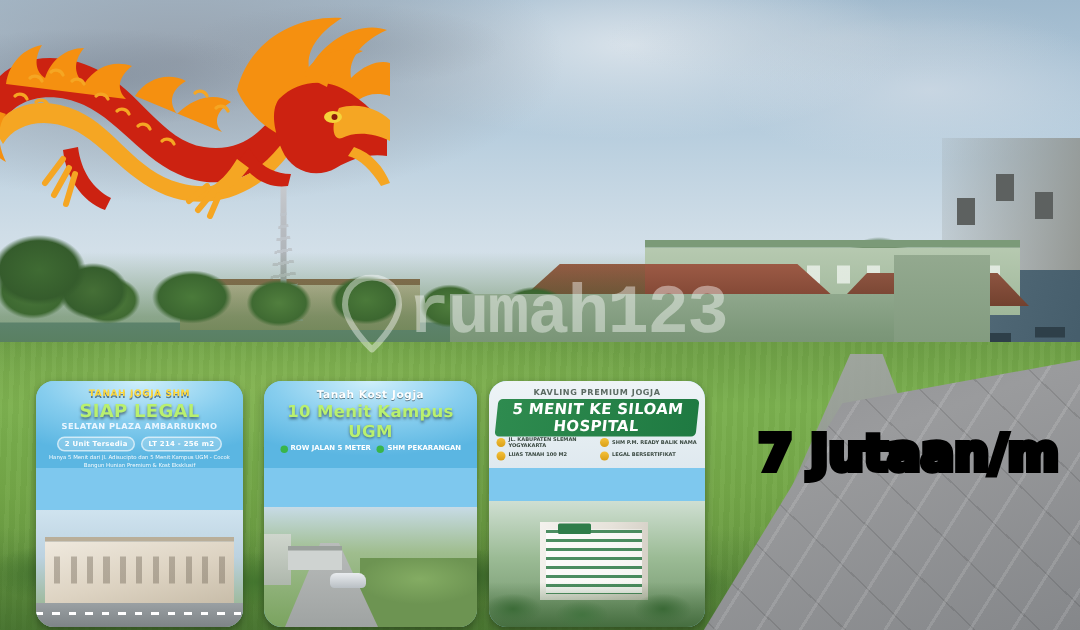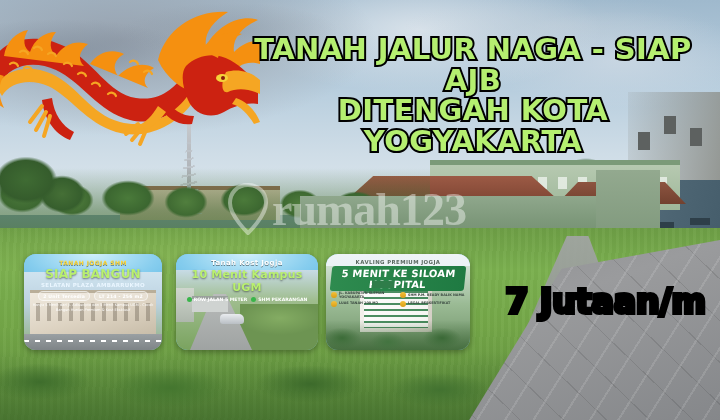--- a/index.html
+++ b/index.html
@@ -174,21 +174,21 @@
   .dragon { position:absolute; left:-10px; top:2px; width:270px; height:150px; }
 
   
   .watermark {
     position:absolute; left:228px; top:176px; width:300px; height:66px;
     display:flex; align-items:center; gap:4px;
     opacity:.42; pointer-events:none;
   }
   .wm-text {
     font-size:46px; font-weight:700; color:#ffffff; letter-spacing:-1px;
-    font-family:Liberation Serif, serif;
+    font-family:Liberation Mono, monospace;
   }
 
   
   .headline {
     position:absolute; left:250px; top:34px; width:446px;
     text-align:center; line-height:1.06;
   }
   .headline div {
     font-size:29px; font-weight:700; letter-spacing:.4px;
     color:#b5ef70; font-family:"DejaVu Sans", sans-serif;
@@ -207,21 +207,21 @@
   .phone {
     position:absolute; right:14px; top:332px; text-align:right;
     font-size:26px; font-weight:700; color:#b5ef70;
     font-family:"DejaVu Sans", sans-serif;
     -webkit-text-stroke:3.5px #000; paint-order:stroke fill;
   }
 
   
   .cards { position:absolute; left:24px; top:254px; width:446px; height:138px; }
   .card {
-    position:absolute; top:0; width:138px; height:96px;
+    position:absolute; top:0; width:138px; height:164px;
     border-radius:12px; overflow:hidden;
     box-shadow:0 2px 6px rgba(0,0,0,.35);
     background:#7ec8ee;
   }
   .card.c1 { left:0; }
   .card.c2 { left:152px; width:142px; }
   .card.c3 { left:302px; width:144px; }
 
   .card-sky {
     position:absolute; left:0; top:0; width:100%; height:58px;
@@ -463,38 +463,34 @@
     </g>
   </svg>
 
   <div class="watermark">
     <svg width="40" height="52" viewBox="0 0 40 52">
       <path d="M20 2 C9 2 2 10 2 20 C2 33 20 50 20 50 C20 50 38 33 38 20 C38 10 31 2 20 2 Z" fill="none" stroke="#ffffff" stroke-width="4"></path>
     </svg>
     <span class="wm-text">rumah123</span>
   </div>
 
-  <div class="headline">
-    <div>TANAH JALUR NAGA - SIAP AJB</div>
-    <div>DITENGAH KOTA YOGYAKARTA</div>
-  </div>
 
   <div class="price">7 Jutaan/m</div>
 
   <div class="cards">
 
     <div class="card c1">
       <div class="card-sky"></div>
       <div class="card-photo">
         <div class="mall"></div>
         <div class="mall-road"></div>
       </div>
       <div class="card-head">
         <div class="ch-kicker">TANAH JOGJA SHM</div>
-        <div class="ch-main">SIAP BANGUN</div>
+        <div class="ch-main">SIAP LEGAL</div>
         <div class="ch-sub">SELATAN PLAZA AMBARRUKMO</div>
         <div class="ch-badges">
           <span class="badge">2 Unit Tersedia</span>
           <span class="badge">LT 214 - 256 m2</span>
         </div>
         <div class="ch-note">Hanya 5 Menit dari Jl. Adisucipto dan 5 Menit Kampus UGM - Cocok Bangun Hunian Premium &amp; Kost Eksklusif</div>
       </div>
     </div>
 
     <div class="card c2">

